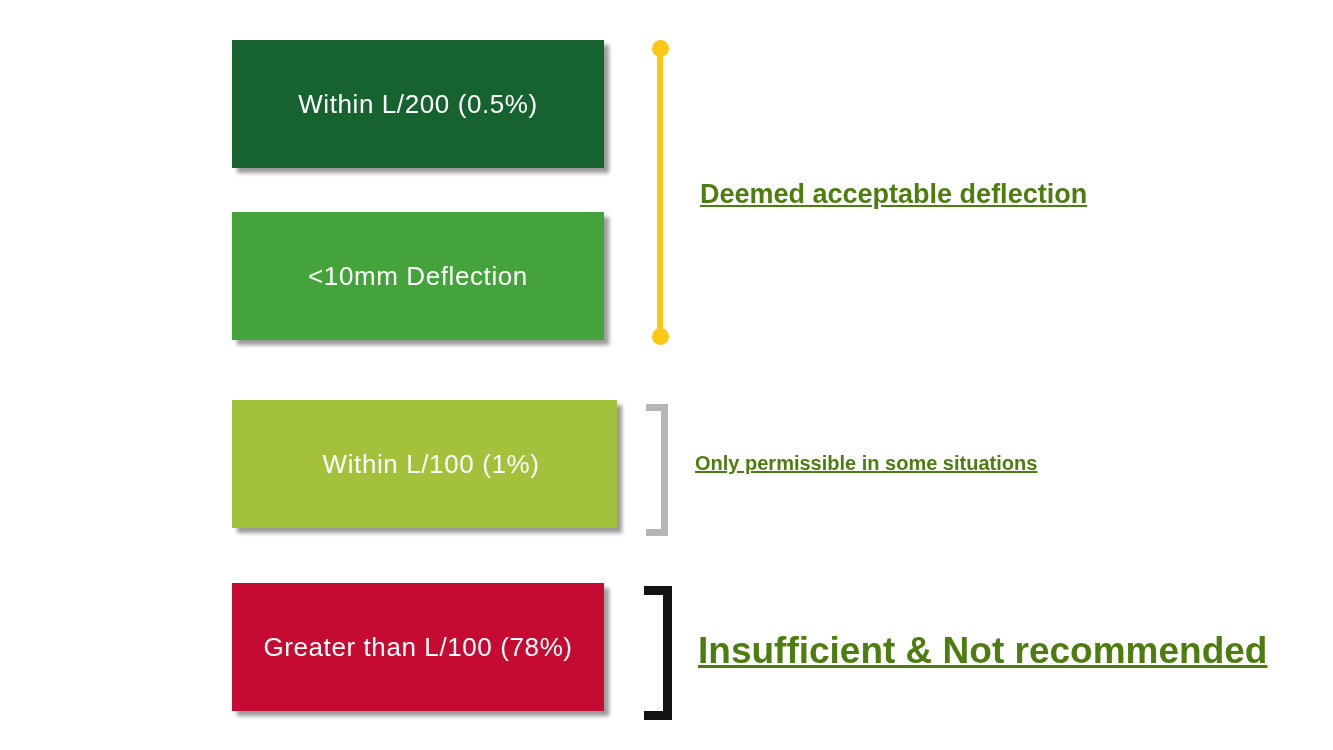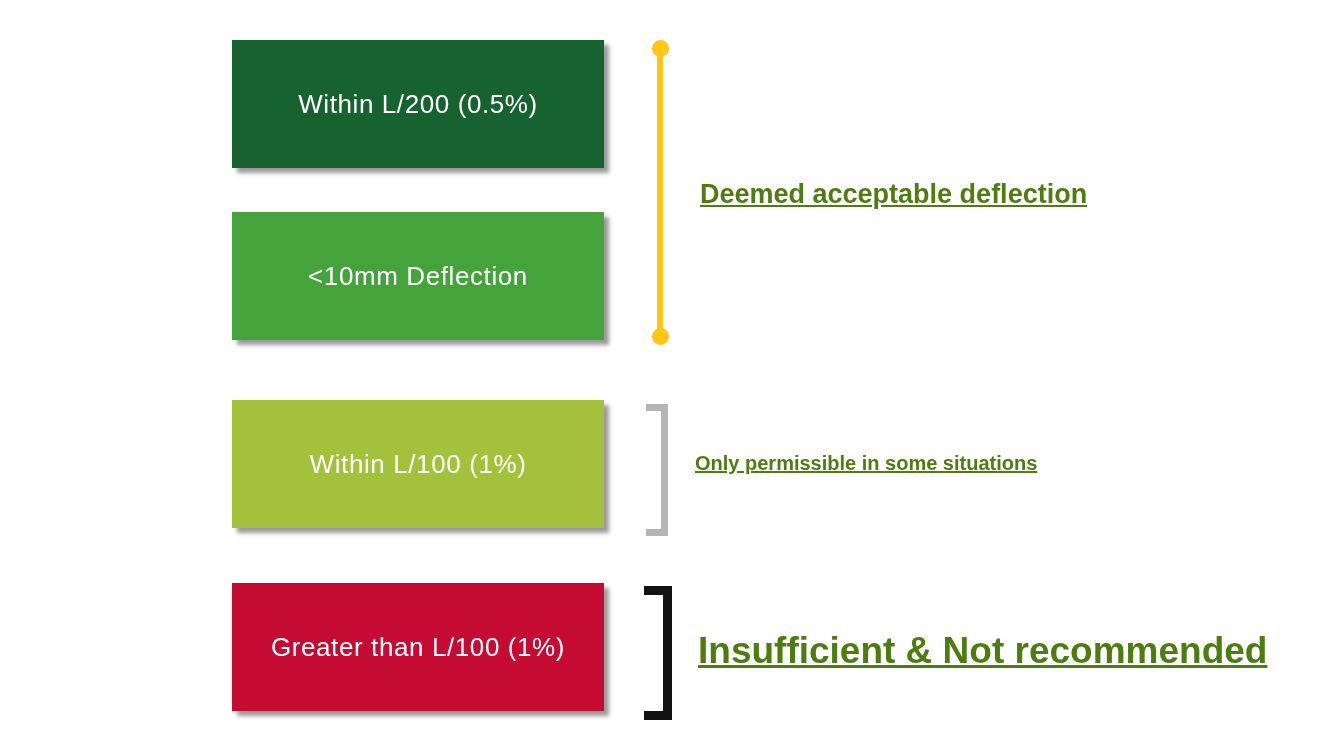--- a/index.html
+++ b/index.html
@@ -28,21 +28,21 @@
   }
   .tol-box .box-label {
     color: #ffffff;
     font-size: 26px;
     letter-spacing: 0.6px;
     font-weight: 500;
     text-align: center;
   }
   .box-1 { top: 40px; }
   .box-2 { top: 212px; }
-  .box-3 { top: 400px; }
+  .box-3 { top: 400px; padding-left: 13px; }
   .box-4 { top: 583px; }
 
   
   .conn-line {
     position: absolute;
     left: 657px;
     top: 48px;
     width: 6px;
     height: 288px;
   }
@@ -99,21 +99,21 @@
 
   <div class="tol-box box-2" style="background-color: rgb(69, 163, 60);">
     <span class="box-label">&lt;10mm Deflection</span>
   </div>
 
   <div class="tol-box box-3" style="background-color: rgb(163, 193, 58);">
     <span class="box-label">Within L/100 (1%)</span>
   </div>
 
   <div class="tol-box box-4" style="background-color: rgb(198, 11, 51);">
-    <span class="box-label">Greater than L/100 (1%)</span>
+    <span class="box-label">Greater than L/100 (78%)</span>
   </div>
 
   <div class="conn-line" style="background-color: rgb(255, 198, 19);"></div>
   <div class="conn-dot top" style="background-color: rgb(255, 198, 19);"></div>
   <div class="conn-dot bottom" style="background-color: rgb(255, 198, 19);"></div>
 
   <div class="bracket bracket-gray" style="border-color: rgb(181, 181, 181);"></div>
 
   <div class="bracket bracket-black" style="border-color: rgb(18, 18, 18);"></div>
 

